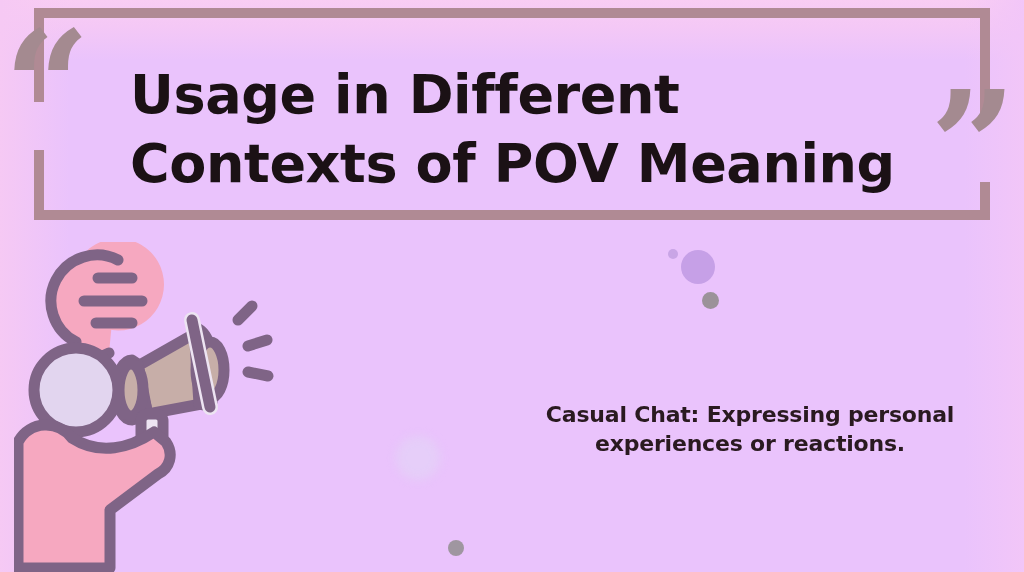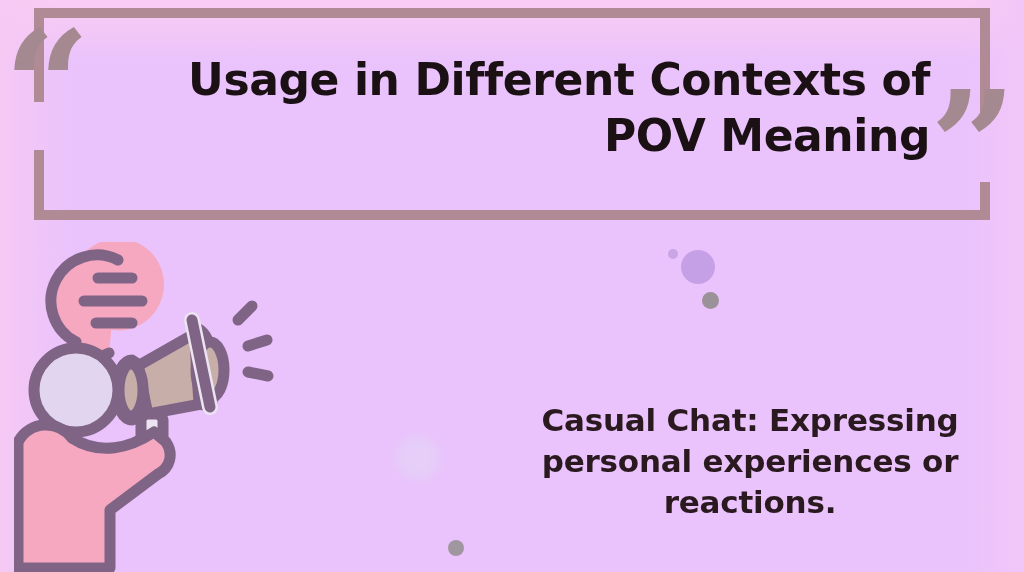--- a/index.html
+++ b/index.html
@@ -59,41 +59,41 @@
     line-height: 1;
     user-select: none;
   }
   .quote-open  { left: 4px;  top: 10px;  font-size: 150px; }
   .quote-close { left: 930px;top: 70px;  font-size: 150px; }
 
   
   .title {
     position: absolute;
     left: 130px;
-    top: 52px;
+    top: 60px;
     width: 800px;
-    text-align: right;
+    text-align: left;
     font-family: "DejaVu Sans", sans-serif;
     font-weight: 700;
-    font-size: 44px;
+    font-size: 54px;
     line-height: 1.28;
     letter-spacing: -0.4px;
     color: #1b1115;
   }
 
   
   .caption {
     position: absolute;
     left: 500px;
     top: 400px;
     width: 500px;
     text-align: center;
     font-family: "DejaVu Sans", sans-serif;
     font-weight: 700;
-    font-size: 31px;
+    font-size: 22px;
     line-height: 1.33;
     letter-spacing: -0.2px;
     color: #2a1a20;
   }
 
   
   .dot { position: absolute; border-radius: 50%; }
   .dot-a { left: 668px; top: 249px; width: 10px;  height: 10px; background: #c9a5e6; }
   .dot-b { left: 681px; top: 250px; width: 34px;  height: 34px; background: #c6a0e7; }
   .dot-c { left: 702px; top: 292px; width: 17px;  height: 17px; background: #9b9299; }

